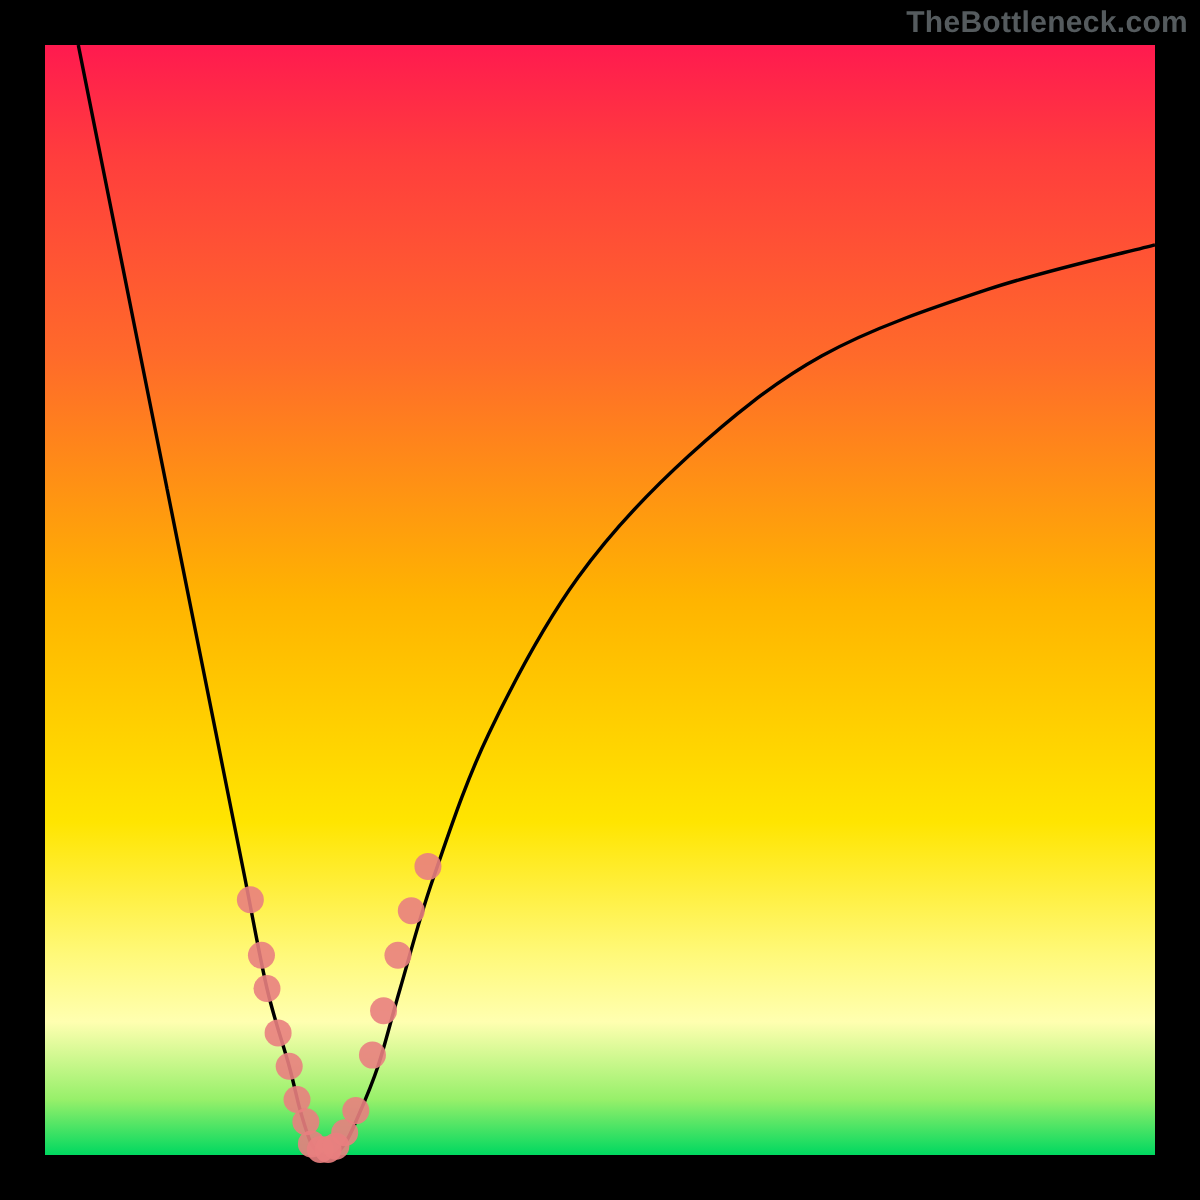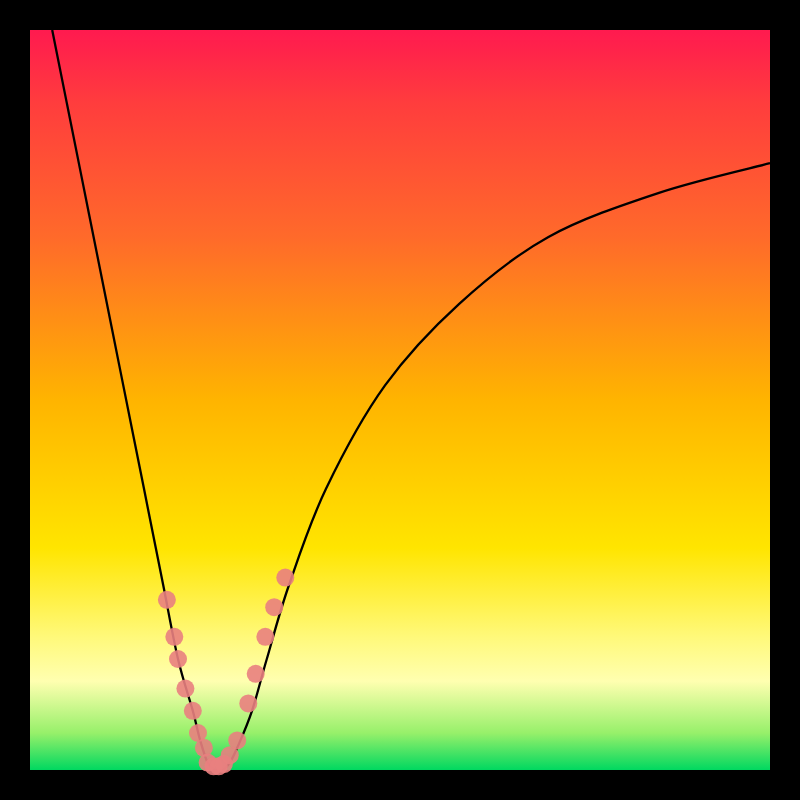--- a/index.html
+++ b/index.html
@@ -52,20 +52,21 @@
     width: 740px;
     height: 740px;
     overflow: visible;
   }
 </style>
 </head>
 <body>
 
 <div class="chart-container">
 
+  <div class="watermark">TheBottleneck.com</div>
 
   <div class="plot-area">
 
     <svg class="curve" viewBox="0 0 740 740" preserveAspectRatio="none">
       <path d="M 22.2 0.0 C 24.7 12.3, 30.8 43.2, 37.0 74.0 C 43.2 104.8, 51.8 148.0, 59.2 185.0 C 66.6 222.0, 74.0 259.0, 81.4 296.0 C 88.8 333.0, 97.4 376.2, 103.6 407.0 C 109.8 437.8, 113.5 456.3, 118.4 481.0 C 123.3 505.7, 128.3 530.3, 133.2 555.0 C 138.1 579.7, 143.1 608.0, 148.0 629.0 C 152.9 650.0, 159.1 667.2, 162.8 680.8 C 166.5 694.4, 167.7 701.8, 170.2 710.4 C 172.7 719.0, 175.1 727.7, 177.6 732.6 C 180.1 737.5, 182.5 738.8, 185.0 740.0 C 187.5 741.2, 189.9 741.2, 192.4 740.0 C 194.9 738.8, 197.3 736.3, 199.8 732.6 C 202.3 728.9, 203.5 726.4, 207.2 717.8 C 210.9 709.2, 217.1 695.6, 222.0 680.8 C 226.9 666.0, 230.6 650.0, 236.8 629.0 C 243.0 608.0, 249.1 583.4, 259.0 555.0 C 268.9 526.6, 280.0 492.1, 296.0 458.8 C 312.0 425.5, 333.0 386.0, 355.2 355.2 C 377.4 324.4, 402.1 298.5, 429.2 273.8 C 456.3 249.1, 484.7 225.7, 518.0 207.2 C 551.3 188.7, 592.0 175.1, 629.0 162.8 C 666.0 150.5, 721.5 138.1, 740.0 133.2" fill="none" stroke="#000" stroke-width="2.3"></path>
       <g>
           <circle cx="136.9" cy="569.8" r="9" fill="#e98080" fill-opacity="0.9"></circle>
           <circle cx="144.3" cy="606.8" r="9" fill="#e98080" fill-opacity="0.9"></circle>
           <circle cx="148.0" cy="629.0" r="9" fill="#e98080" fill-opacity="0.9"></circle>
           <circle cx="155.4" cy="658.6" r="9" fill="#e98080" fill-opacity="0.9"></circle>

